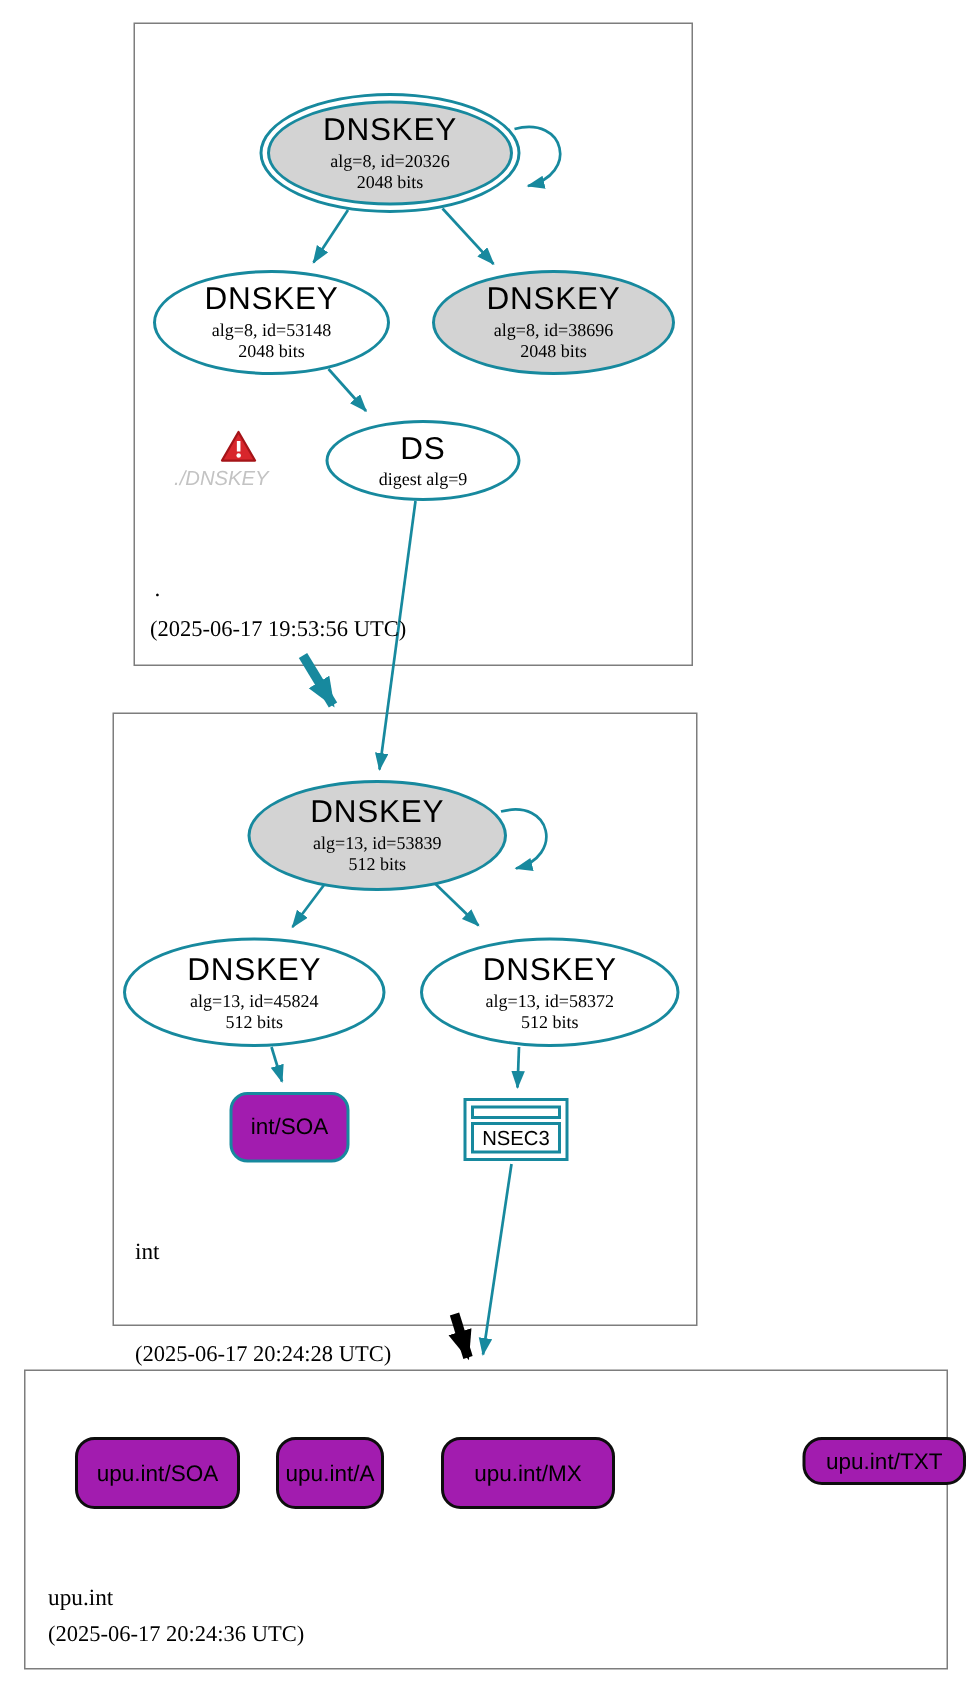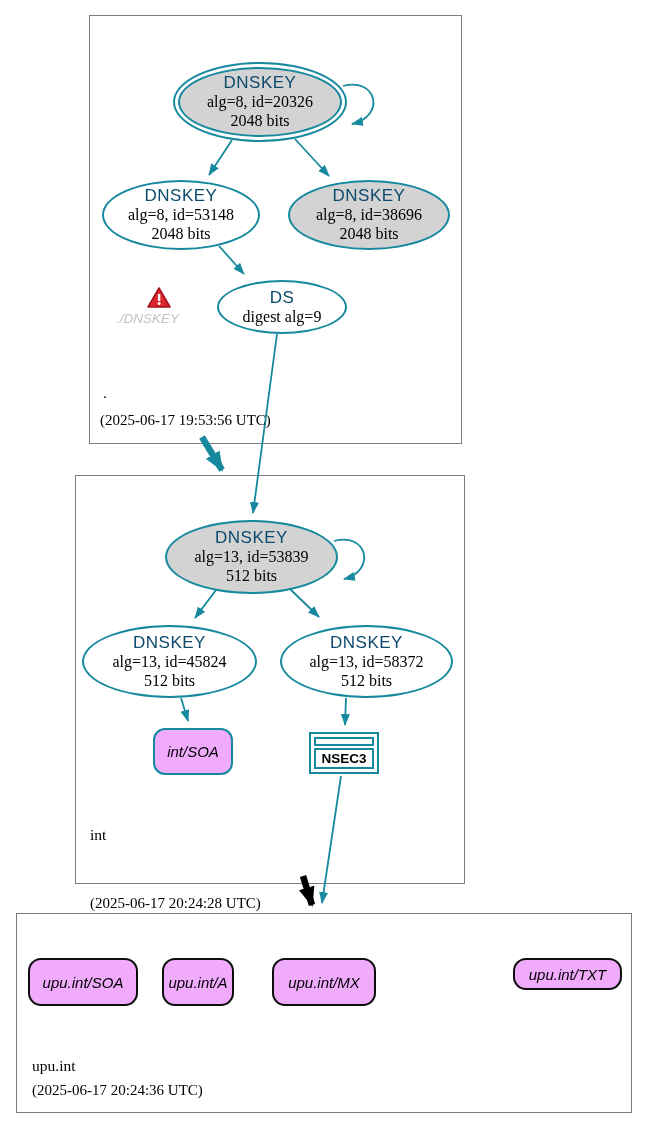--- a/index.html
+++ b/index.html
@@ -8,28 +8,28 @@
   .zonebox{position:absolute;border:1px solid #7d7d7d;background:transparent;}
   #edges{position:absolute;left:0;top:0;z-index:5;pointer-events:none;}
   .node{position:absolute;z-index:10;box-sizing:border-box;display:flex;flex-direction:column;
         align-items:center;justify-content:center;text-align:center;line-height:1.18;}
   .ellipse{border:2px solid #17899e;border-radius:50%;background:#ffffff;}
   .ellipse.gray{background:#d3d3d3;}
   .double-outer{border:2px solid #17899e;border-radius:50%;background:#ffffff;}
   .double-inner{position:absolute;left:3px;top:3px;right:3px;bottom:3px;border:2px solid #17899e;
         border-radius:50%;background:#d3d3d3;display:flex;flex-direction:column;align-items:center;
         justify-content:center;text-align:center;line-height:1.18;}
-  .node-title{font-size:17px;color:#0c4a6e;letter-spacing:.5px;}
-  .node-sub{font-family:"Liberation Serif",serif;font-size:16px;color:#000;}
+  .node-title{font-size:21px;color:#000000;letter-spacing:.5px;}
+  .node-sub{font-family:"Liberation Serif",serif;font-size:12px;color:#000;}
   .rrset{position:absolute;z-index:10;box-sizing:border-box;display:flex;align-items:center;
-        justify-content:center;border:2px solid #17899e;border-radius:13px;background:#f0abfc;
-        font-size:15px;color:#000;font-style:italic;}
-  .rrset.black{border-color:#0d0d0d;}
+        justify-content:center;border:2px solid #17899e;border-radius:13px;background:#a21caf;
+        font-size:15px;color:#000;}
+  .rrset.black{border-color:#0d0d0d;margin-left:22px;}
   .nsec3{position:absolute;z-index:10;box-sizing:border-box;border:2.5px solid #17899e;
-        background:#fff;padding:3px;display:flex;flex-direction:column;gap:2px;font-weight:bold;}
+        background:#fff;padding:3px;display:flex;flex-direction:column;gap:2px;}
   .nsec3-bar{height:5px;border:2px solid #17899e;}
   .nsec3-cell{border:2px solid #17899e;font-size:13.5px;text-align:center;padding:1px 2px;}
   .zone-label{position:absolute;z-index:10;font-family:"Liberation Serif",serif;font-size:15.5px;color:#000;}
   .zone-ts{position:absolute;z-index:10;font-family:"Liberation Serif",serif;font-size:15px;color:#000;}
   .warn-label{position:absolute;z-index:10;font-style:italic;font-size:13.5px;color:#c3c3c3;
         width:84px;}
   .warn-icon{position:absolute;z-index:11;}
 </style>
 </head>
 <body>
@@ -127,19 +127,19 @@
   <div class="nsec3" style="left:309px;top:732px;width:70px;height:42px;">
     <div class="nsec3-bar"></div>
     <div class="nsec3-cell">NSEC3</div>
   </div>
 
   <div class="zone-label" style="left:90px;top:826px;">int</div>
   <div class="zone-ts" style="left:90px;top:851px;margin-top:44px;">(2025-06-17 20:24:28 UTC)</div>
 
   <div class="rrset black" style="left:28px;top:958px;width:110px;height:48px;">upu.int/SOA</div>
   <div class="rrset black" style="left:162px;top:958px;width:72px;height:48px;">upu.int/A</div>
-  <div class="rrset black" style="left:272px;top:958px;width:104px;height:48px;">upu.int/MX</div>
+  <div class="rrset black" style="left:272px;top:958px;width:116px;height:48px;">upu.int/MX</div>
   <div class="rrset black" style="left:513px;top:958px;width:109px;height:32px;">upu.int/TXT</div>
 
   <div class="zone-label" style="left:32px;top:1057px;">upu.int</div>
   <div class="zone-ts" style="left:32px;top:1082px;">(2025-06-17 20:24:36 UTC)</div>
 
 </div>
 
 </body></html>

